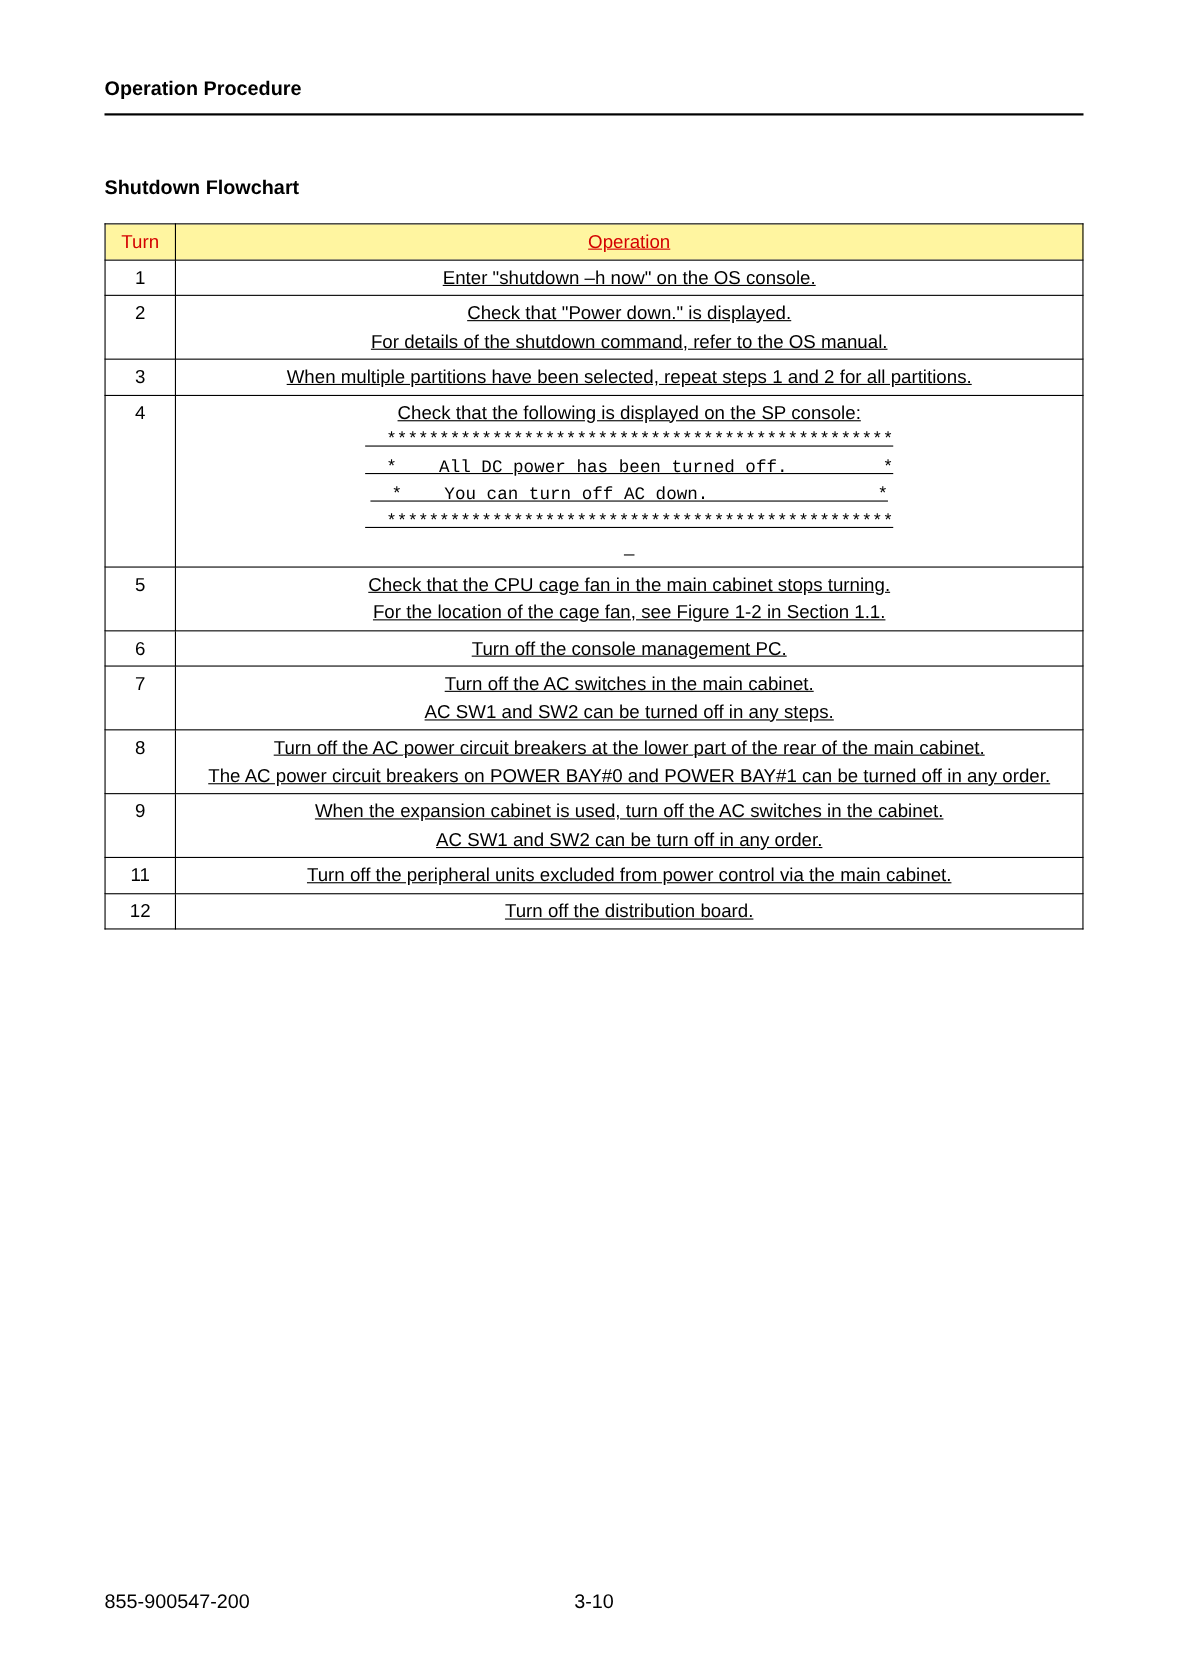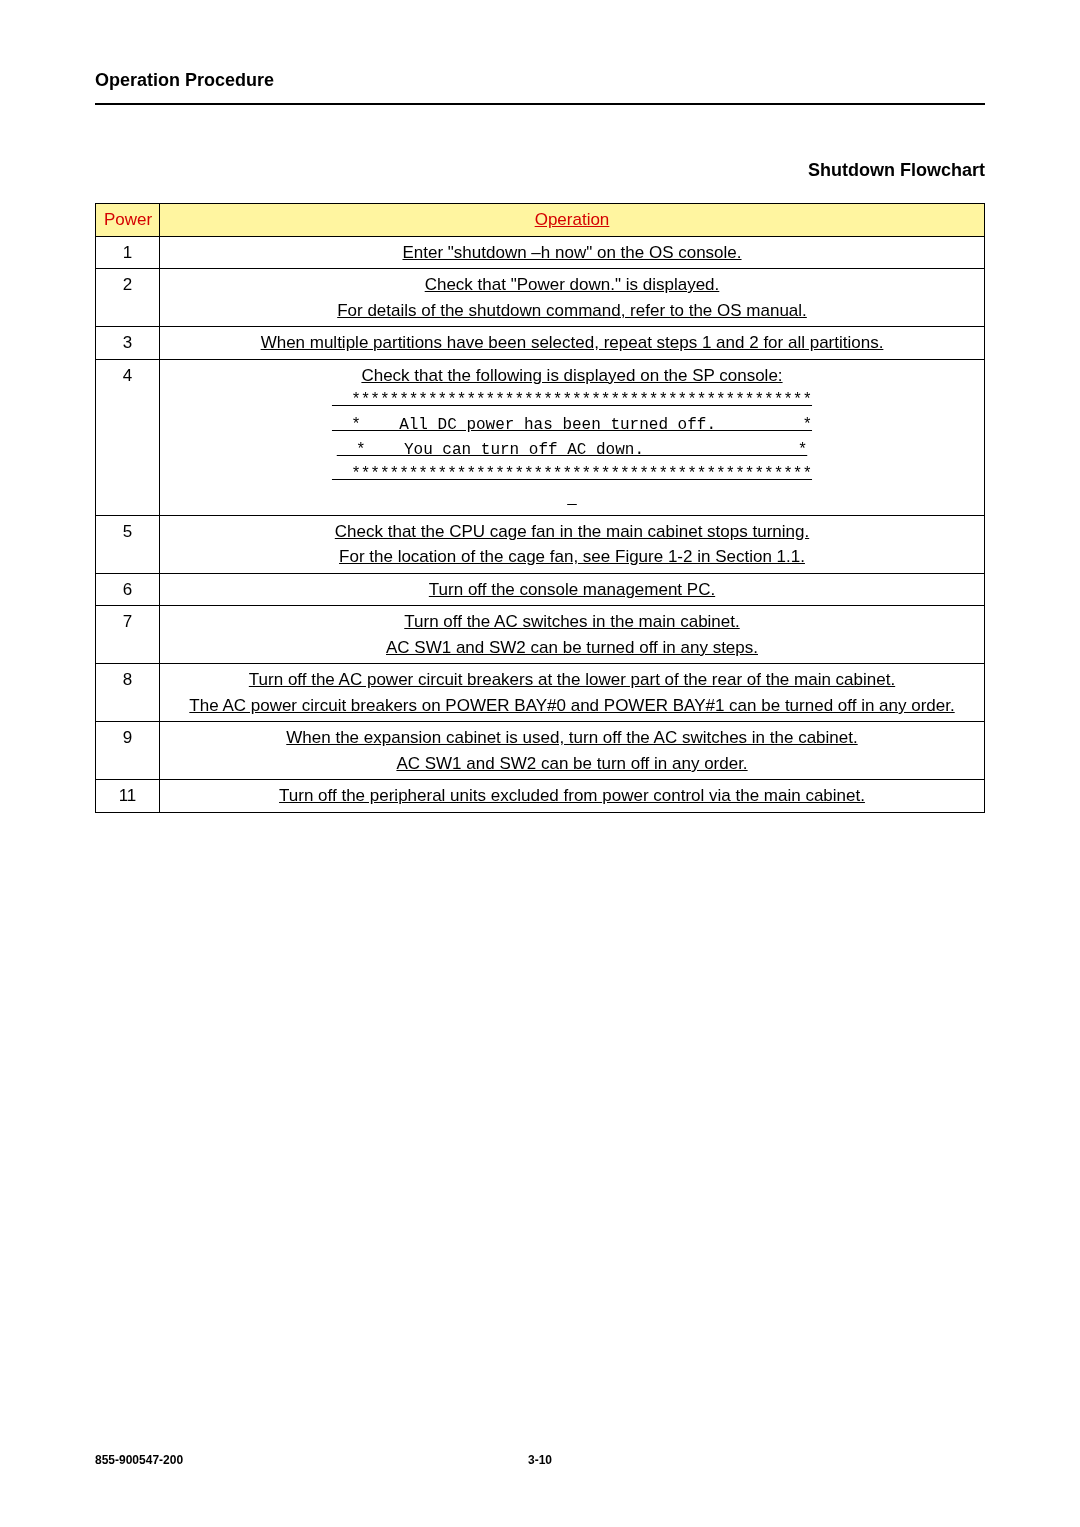--- a/index.html
+++ b/index.html
@@ -18,21 +18,21 @@
     .header {
       font-weight: bold;
       font-size: 18px;
       padding-bottom: 12px;
     }
     .header-rule {
       border-bottom: 2.5px solid #000;
       margin-bottom: 55px;
     }
     .title {
-      text-align: right;
+      text-align: left;
       font-weight: bold;
       font-size: 18px;
       margin-bottom: 22px;
     }
     table {
       border-collapse: collapse;
       width: 100%;
       table-layout: fixed;
     }
     th, td {
@@ -63,43 +63,42 @@
       font-family: "Courier New", Courier, monospace;
       white-space: pre;
       font-size: 16px;
       line-height: 1.55;
     }
     .footer {
       position: absolute;
       bottom: 60px;
       left: 95px;
       right: 95px;
-      font-size: 12px;
-      font-weight: bold;
+      font-size: 18px;
     }
     .footer-left {
       position: absolute;
       left: 0;
     }
     .footer-center {
       text-align: center;
     }
   </style>
 </head>
 <body>
 
 <div class="header">Operation Procedure</div>
 <div class="header-rule"></div>
 
 <div class="title">Shutdown Flowchart</div>
 
 <table>
   <thead>
     <tr>
-      <th class="step-col">Power</th>
+      <th class="step-col">Turn</th>
       <th class="op-col">Operation</th>
     </tr>
   </thead>
   <tbody>
     <tr>
       <td class="step-col">1</td>
       <td class="op-col">Enter "shutdown –h now" on the OS console.</td>
     </tr>
     <tr>
       <td class="step-col">2</td>
@@ -152,19 +151,23 @@
       <td class="step-col">9</td>
       <td class="op-col">
         <div>When the expansion cabinet is used, turn off the AC switches in the cabinet.</div>
         <div>AC SW1 and SW2 can be turn off in any order.</div>
       </td>
     </tr>
     <tr>
       <td class="step-col">11</td>
       <td class="op-col">Turn off the peripheral units excluded from power control via the main cabinet.</td>
     </tr>
+    <tr>
+      <td class="step-col">12</td>
+      <td class="op-col">Turn off the distribution board.</td>
+    </tr>
   </tbody>
 </table>
 
 <div class="footer">
   <span class="footer-left">855-900547-200</span>
   <div class="footer-center">3-10</div>
 </div>
 
 </body></html>

